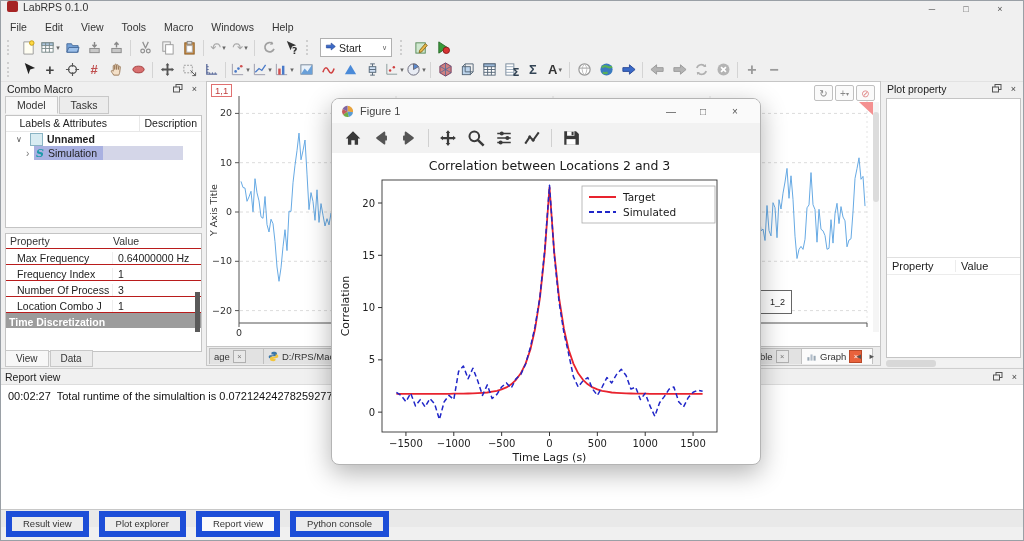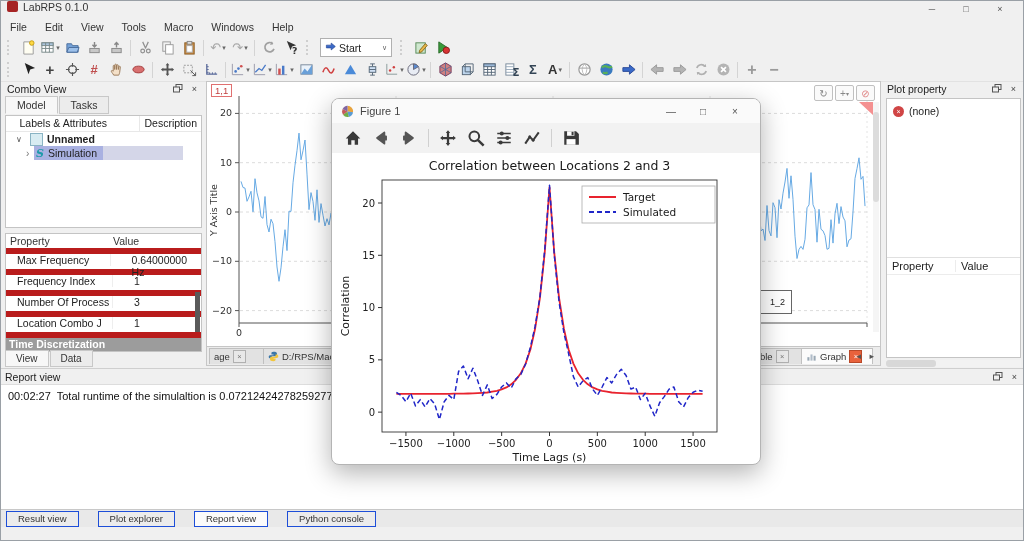--- a/index.html
+++ b/index.html
@@ -45,21 +45,21 @@
   .tree-row{height:14px;display:flex;align-items:center;padding-left:4px;white-space:nowrap;}
   .chev{color:#555;font-size:8px;width:10px;margin-left:6px;}
   .chev2{color:#777;font-size:10px;width:8px;margin-left:16px;}
   .node-ico{width:11px;height:11px;background:#d8ecf2;border:1px solid #8ab4c4;margin:0 4px;}
   .sim-ico{font-family:"DejaVu Serif",serif;font-weight:bold;color:#1d9aaa;font-style:italic;margin:0 4px 0 2px;font-size:11px;}
   .hl{display:flex;align-items:center;background:#a9b1e1;height:14px;padding-right:6px;}
   .hl2{flex:1;height:14px;background:#d4d6e8;margin-right:18px;}
   .prop-grid{position:absolute;top:152px;left:2px;right:3px;height:117px;background:#fff;border:1px solid #c4c4c4;font-size:10.5px;overflow:hidden;}
   .pg-head{display:flex;height:14px;color:#333;}
   .pg-head span{padding:1px 4px;}
-  .pg-row{height:15px;display:flex;border-top:6px solid #b91c1c;align-items:flex-start;gap:16px;}
+  .pg-row{height:15px;display:flex;border-top:1px solid #b91c1c;align-items:flex-end;}
   .pg-name{width:95px;padding-left:11px;border-right:1px solid #eeeeee;overflow:hidden;white-space:nowrap;}
   .pg-val{padding-left:5px;}
   .pg-group{background:#9c9c9c;color:#fff;font-weight:bold;padding-left:3px;}
   .pg-thumb{position:absolute;right:1px;top:58px;width:5px;height:40px;background:#5a5a5a;}
   .cv-bottom{position:absolute;bottom:1px;left:2px;height:17px;}
   .cvb-tab{display:inline-block;padding:2px 10px;font-size:10px;background:#ececec;border:1px solid #c8c8c8;margin-right:1px;color:#333;}
   .cvb-tab.active{background:#f7f7f7;}
   
   #mdi{left:205px;top:80px;width:675px;height:285px;background:#fff;border:1px solid #c6c6c6;box-sizing:border-box;}
   .cell-badge{position:absolute;left:4px;top:2px;border:1px solid #e07070;color:#c04040;background:#fff;font-size:9.5px;padding:0 3px;}
@@ -95,21 +95,21 @@
   .fig-ico{display:flex;margin-right:6px;}
   .fig-ico svg{width:13px;height:13px;}
   .fig-controls{margin-left:auto;display:flex;}
   .fwbtn{width:32px;text-align:center;color:#555;font-size:10px;}
   .fig-toolbar{height:30px;background:#f2f2f2;display:flex;align-items:center;padding-left:8px;gap:2px;}
   .ftbtn{display:inline-flex;align-items:center;justify-content:center;width:26px;height:24px;background:transparent;border:none;padding:0;}
   .ftbtn svg{width:18px;height:18px;}
   .fsep{width:1px;height:18px;background:#d0d0d0;margin:0 4px;}
   
   #viewtabs{left:0;top:508px;width:1024px;height:18px;background:#e9e9e9;border-top:1px solid #c8c8c8;padding-left:4px;box-sizing:border-box;}
-  .vtab{display:inline-block;height:14px;line-height:14px;padding:0 11px;font-size:9.5px;border:1px solid #1d4ed8;background:#ececec;margin:1px 18px 0 1px;color:#333;}
+  .vtab{display:inline-block;height:14px;line-height:14px;padding:0 11px;font-size:9.5px;border:6px solid #1d4ed8;background:#ececec;margin:1px 9px 0 1px;color:#333;}
   .vtab.active{background:#fbfbfb;}
   #statusbar{left:0;top:526px;width:1024px;height:15px;background:#f0f0f0;font-size:10.5px;padding:1px 5px;box-sizing:border-box;border-top:1px solid #dcdcdc;}
   svg text{font-family:"DejaVu Sans",sans-serif;}
 </style>
 </head>
 <body>
 
 <div id="app">
 
   <div class="titlebar">
@@ -515,21 +515,21 @@
         <button class="tbtn">
           <span style="display:inline-flex">
             <span class="glyph" style="color:#9a9a9a;font-size:16px;font-weight:bold">−</span>
           </span>
         </button>
       </span>
   </div>
 
   <div class="abs" id="combo-view">
     <div class="dock-title">
-      <span>Combo View</span>
+      <span>Combo Macro</span>
       <span class="dock-btns">
         <span class="dkbtn">
             <svg width="10" height="9" viewBox="0 0 10 9">
               <rect x="3" y="0.5" width="6" height="5" fill="none" stroke="#555"></rect>
               <rect x="0.5" y="3" width="6" height="5" fill="#f0f0f0" stroke="#555"></rect>
             </svg>
           </span>
         <span class="dkbtn">×</span>
       </span>
     </div>
@@ -663,24 +663,20 @@
         <span class="dkbtn">
             <svg width="10" height="9" viewBox="0 0 10 9">
               <rect x="3" y="0.5" width="6" height="5" fill="none" stroke="#555"></rect>
               <rect x="0.5" y="3" width="6" height="5" fill="#f0f0f0" stroke="#555"></rect>
             </svg>
           </span>
         <span class="dkbtn">×</span>
       </span>
     </div>
     <div class="pp-body">
-      <div class="pp-item">
-        <span class="none-ico">×</span>
-        <span>(none)</span>
-      </div>
       <div class="pp-head">
         <span class="pp-col1">Property</span>
         <span>Value</span>
       </div>
     </div>
     <div class="pp-hscroll">
         <div class="thumb"></div>
       </div>
   </div>
 

